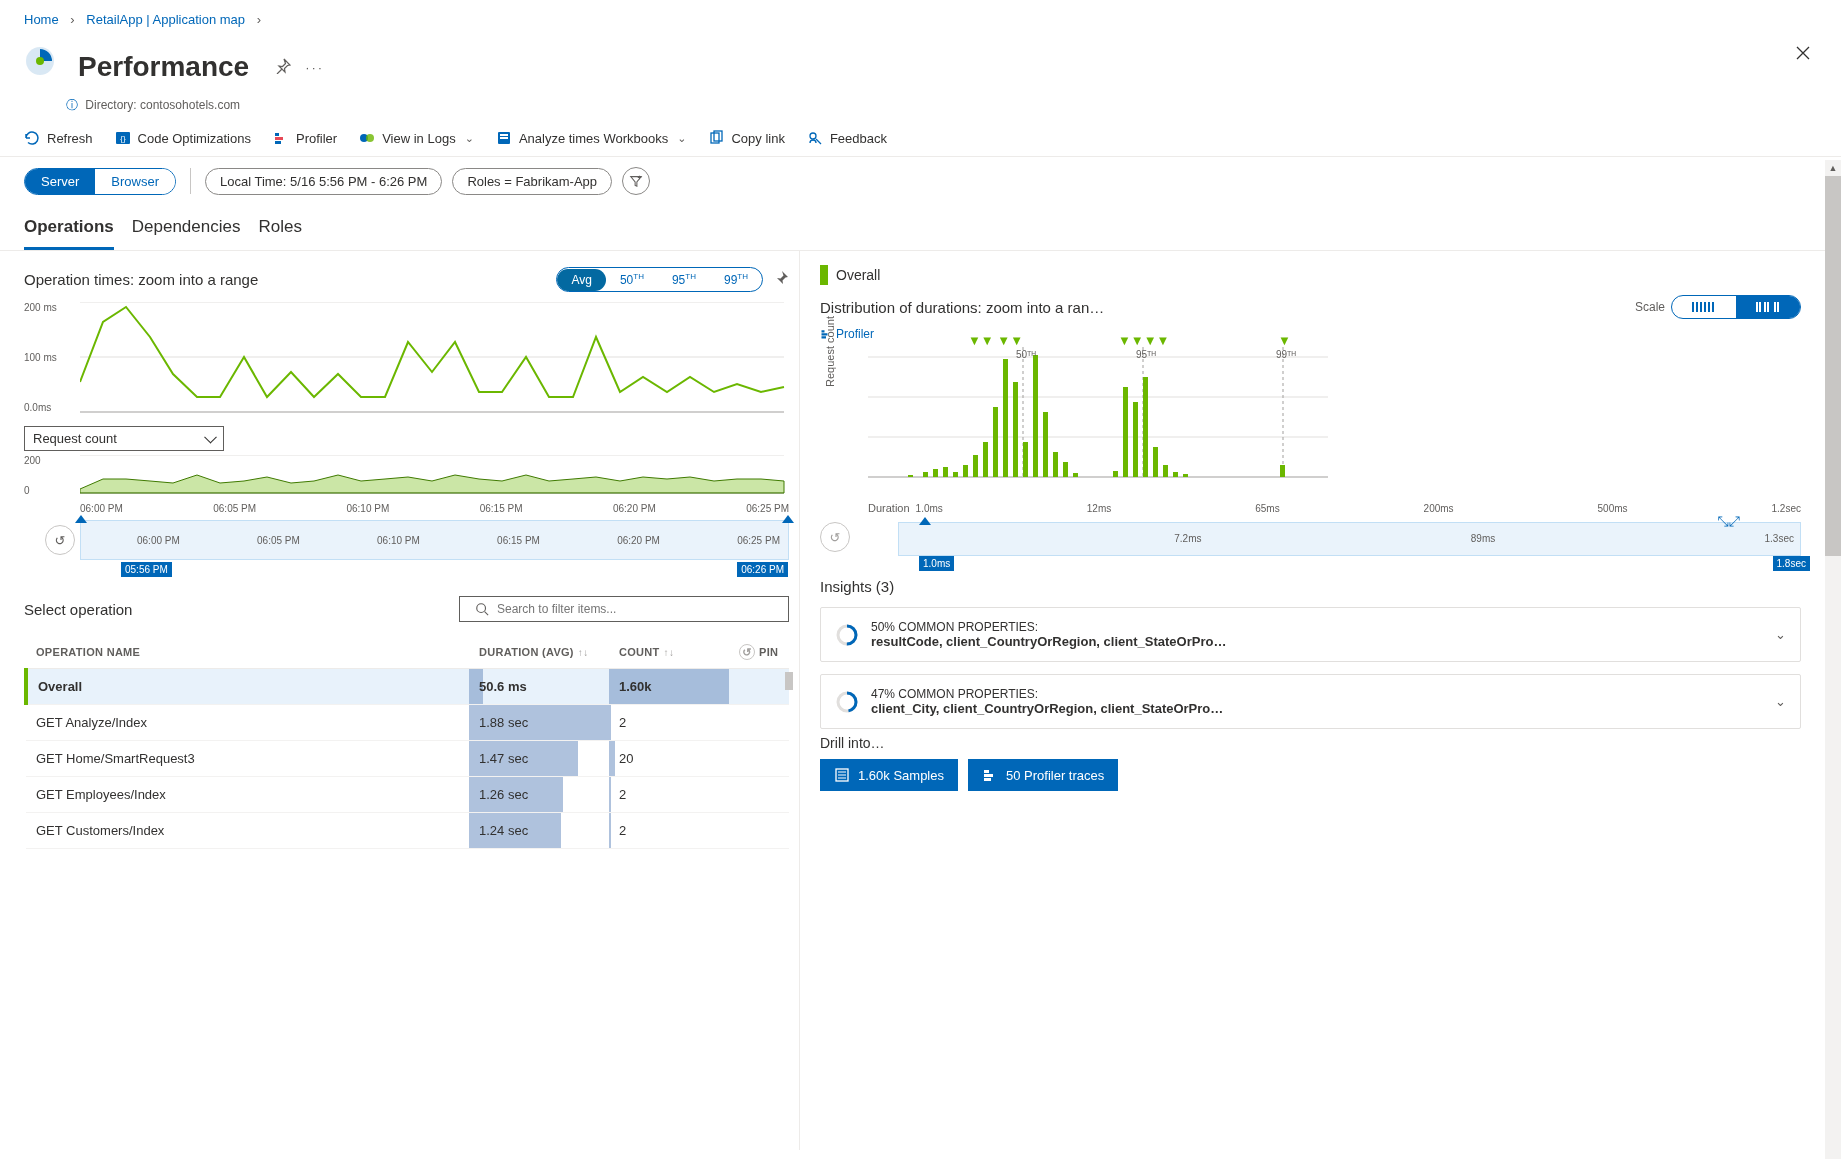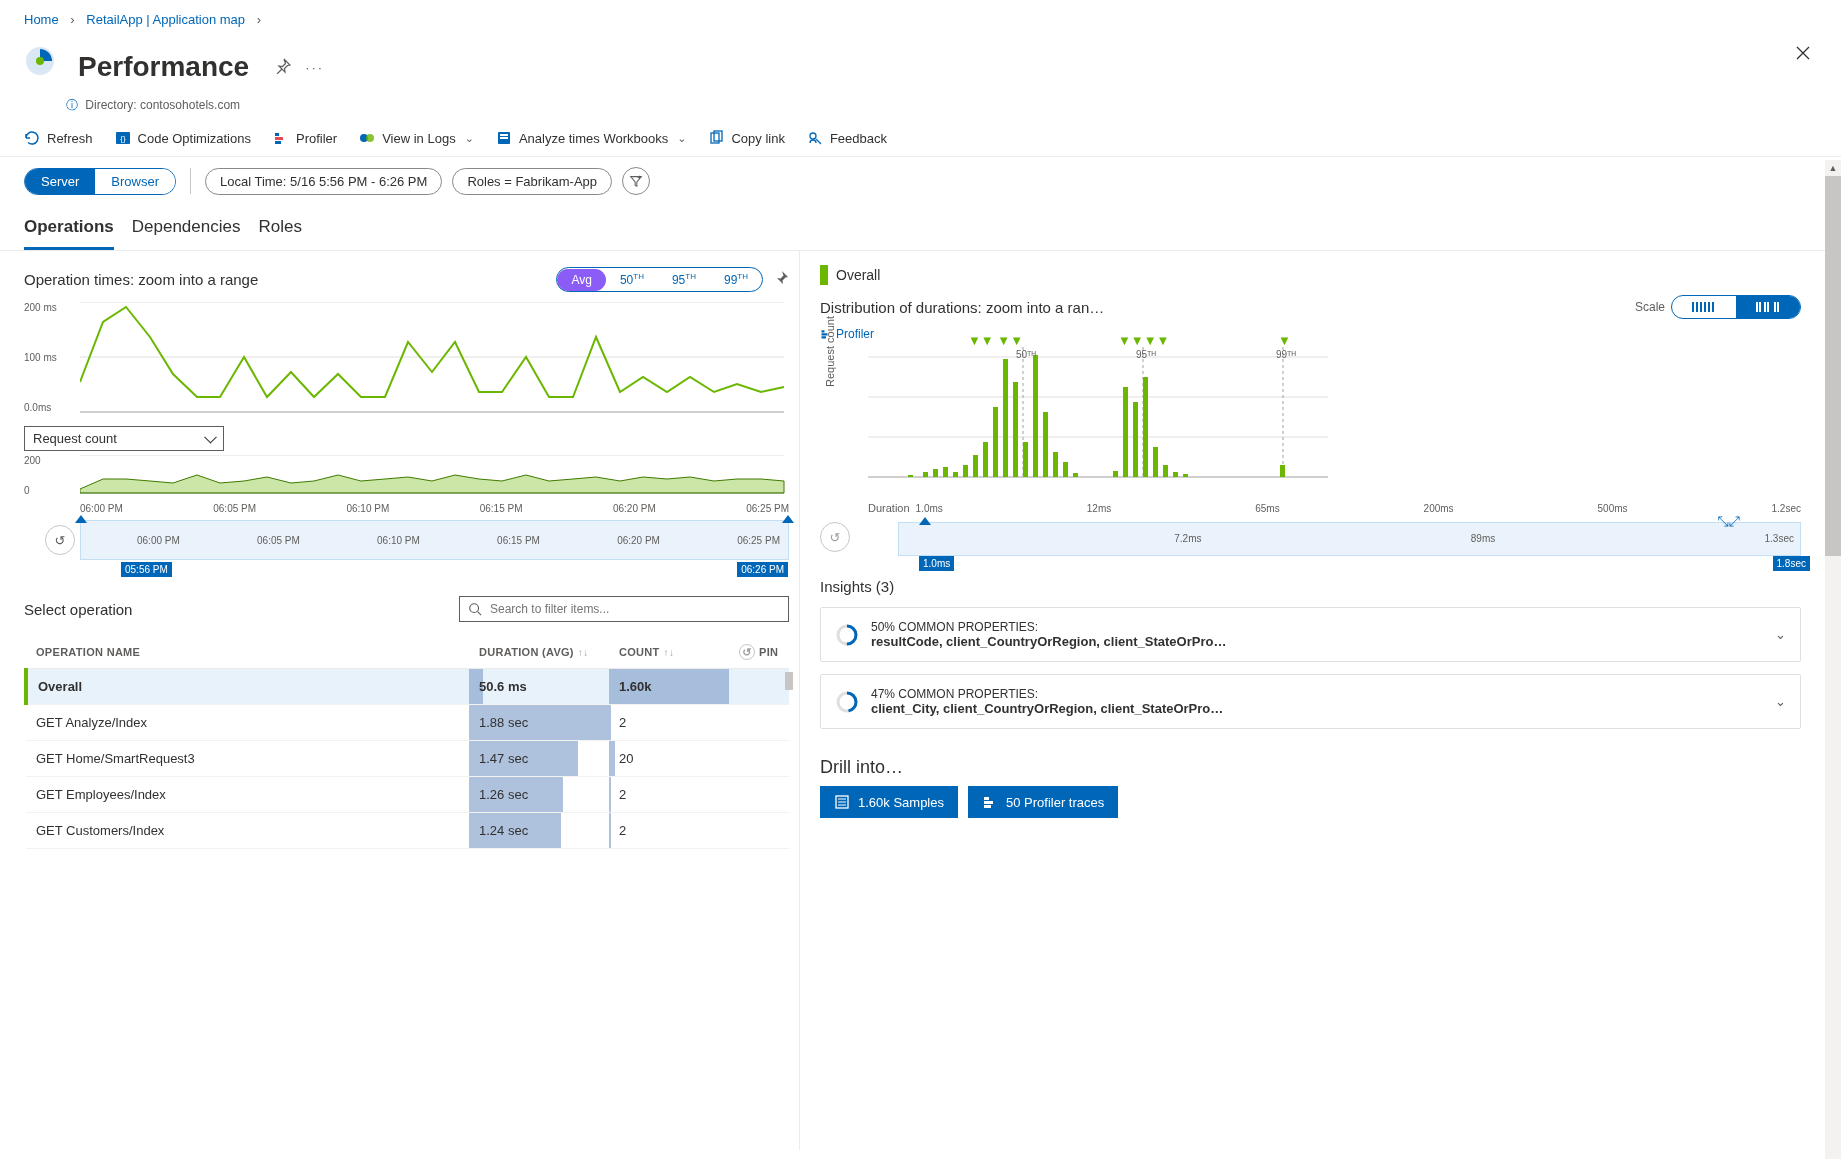--- a/index.html
+++ b/index.html
@@ -54,21 +54,21 @@
   
   .panes { display: flex; height: calc(1159px - 260px); }
   .left-pane { flex: 0 0 800px; padding: 16px 10px 0 24px; border-right: 1px solid #edebe9; overflow: hidden; }
   .right-pane { flex: 1; padding: 14px 40px 0 20px; overflow: hidden; position: relative; }
 
   
   .opt-row { display: flex; align-items: center; justify-content: space-between; }
   .opt-title { font-size: 15px; color: #323130; }
   .agg-group { display: inline-flex; align-items: center; gap: 0; border: 1px solid #0067b8; border-radius: 16px; overflow: hidden; margin-right: 6px; }
   .agg-item { padding: 4px 14px; font-size: 12px; color: #0067b8; cursor: pointer; }
-  .agg-item.active { background: #8b5cf6; color: #fff; border-radius: 14px; }
+  .agg-item.active { background: #0369a1; color: #fff; border-radius: 14px; }
   .agg-item sup { font-size: 8px; }
   .pin-btn { color: #605e5c; cursor: pointer; margin-left: 4px; }
 
   
   .chart { position: relative; margin-top: 10px; }
   .yaxis { position: absolute; left: 0; top: 0; font-size: 10px; color: #605e5c; }
   .chart-svg { display: block; }
   .xaxis { display: flex; justify-content: space-between; font-size: 10px; color: #605e5c; padding: 4px 0 0 56px; }
 
   .minichart-header { display:flex; align-items:center; }
@@ -79,21 +79,21 @@
   .timeslider .reset { position:absolute; left:-36px; top:4px; width:30px; height:30px; border:1px solid #c8c6c4; border-radius:50%; display:flex; align-items:center; justify-content:center; color:#605e5c; background:#fff; }
   .timeslider-labels { display:flex; justify-content:space-between; font-size:10px; color:#605e5c; padding:14px 8px 0 56px; }
   .ts-tag { position:absolute; background:#0067b8; color:#fff; font-size:10px; padding:2px 4px; }
   .ts-tag.left { left:40px; bottom:-18px;margin-top:38px; }
   .ts-tag.right { right:0; bottom:-18px; }
   .ts-handle { position:absolute; top:-6px; width:0; height:0; border-left:6px solid transparent; border-right:6px solid transparent; border-bottom:8px solid #0067b8; }
 
   
   .select-op { margin-top: 36px; display:flex; align-items:center; justify-content:space-between; }
   .select-op-title { font-size: 15px; }
-  .search-box { display:flex; align-items:center; border:1px solid #605e5c; padding:4px 8px; width:330px; gap:6px; }
+  .search-box { display:flex; align-items:center; border:1px solid #605e5c; padding:4px 15px; width:330px; gap:6px; }
   .search-box input { border:none; outline:none; font-size:12px; flex:1; }
 
   
   table.ops { width:100%; border-collapse:collapse; margin-top:14px; font-size:13px; }
   table.ops th { text-align:left; font-size:11px; font-weight:600; color:#605e5c; padding:8px 10px; border-bottom:1px solid #edebe9; letter-spacing:0.3px; }
   table.ops th.sortable { cursor:pointer; }
   table.ops td { padding:10px 10px; border-bottom:1px solid #f3f2f1; }
   table.ops tr.overall td { font-weight:600; background:#e8f2fb; }
   table.ops tr.overall td:first-child { border-left: 4px solid #6bb700; }
   .bar-cell { position:relative; width:120px; }
@@ -131,21 +131,21 @@
   
   .insights-title { font-size:15px; margin-top:22px; }
   .insight-card { border:1px solid #e1dfdd; border-radius:2px; padding:12px 14px; margin-top:12px; display:flex; align-items:center; gap:12px; cursor:pointer; }
   .donut { width:24px; height:24px; flex-shrink:0; }
   .insight-text { flex:1; min-width:0; }
   .insight-head { font-size:12px; color:#323130; }
   .insight-body { font-size:13px; font-weight:600; white-space:nowrap; overflow:hidden; text-overflow:ellipsis; }
   .insight-chev { color:#605e5c; }
 
   
-  .drill-label { font-size:18px; margin-top:28px; }
+  .drill-label { font-size:14px; margin-top:6px; }
   .drill-btns { display:flex; gap:10px; margin-top:8px; }
   .drill-btn { background:#0067b8; color:#fff; padding:8px 14px; font-size:13px; display:flex; align-items:center; gap:8px; cursor:pointer; border:none; }
 
   
   .vscroll { position:absolute; right:0; top:0; bottom:0; width:16px; background:#f3f2f1; }
   .vscroll .thumb { background:#c8c6c4; width:100%; }
   .vscroll .arrow { height:16px; display:flex; align-items:center; justify-content:center; font-size:9px; color:#605e5c; }
 </style>
 </head>
 <body>

